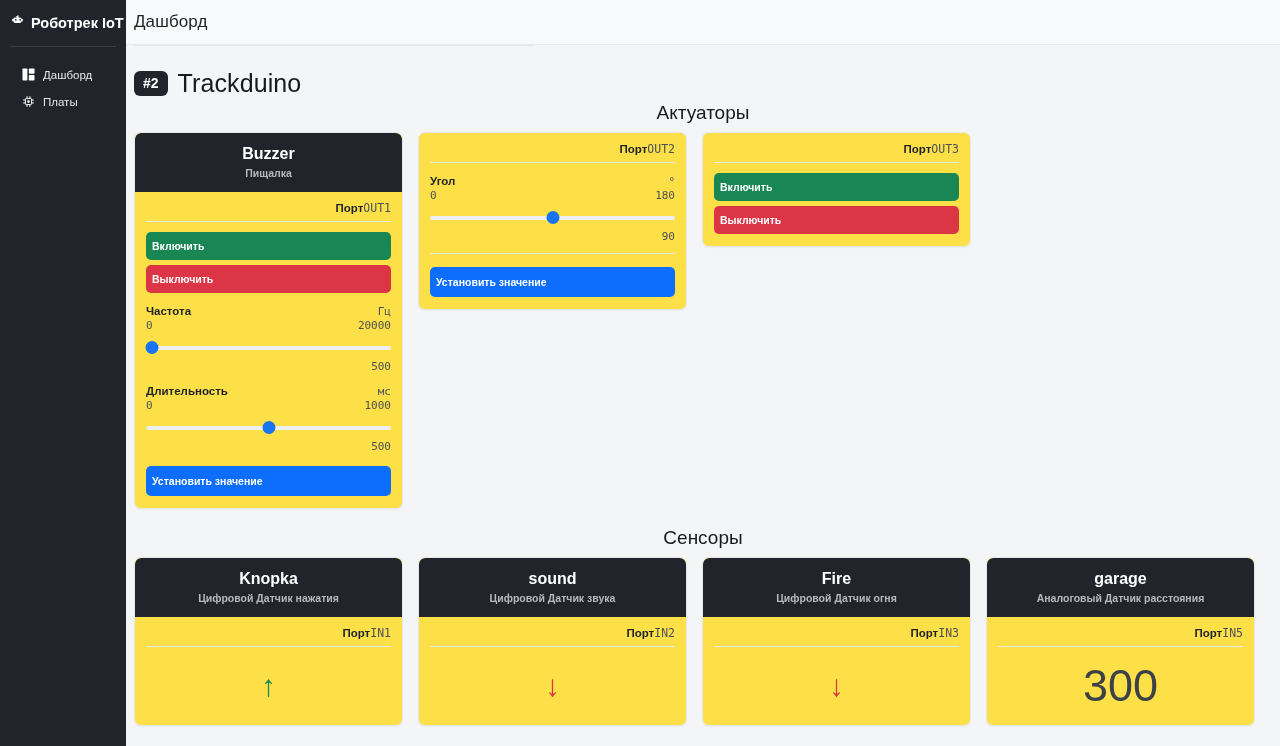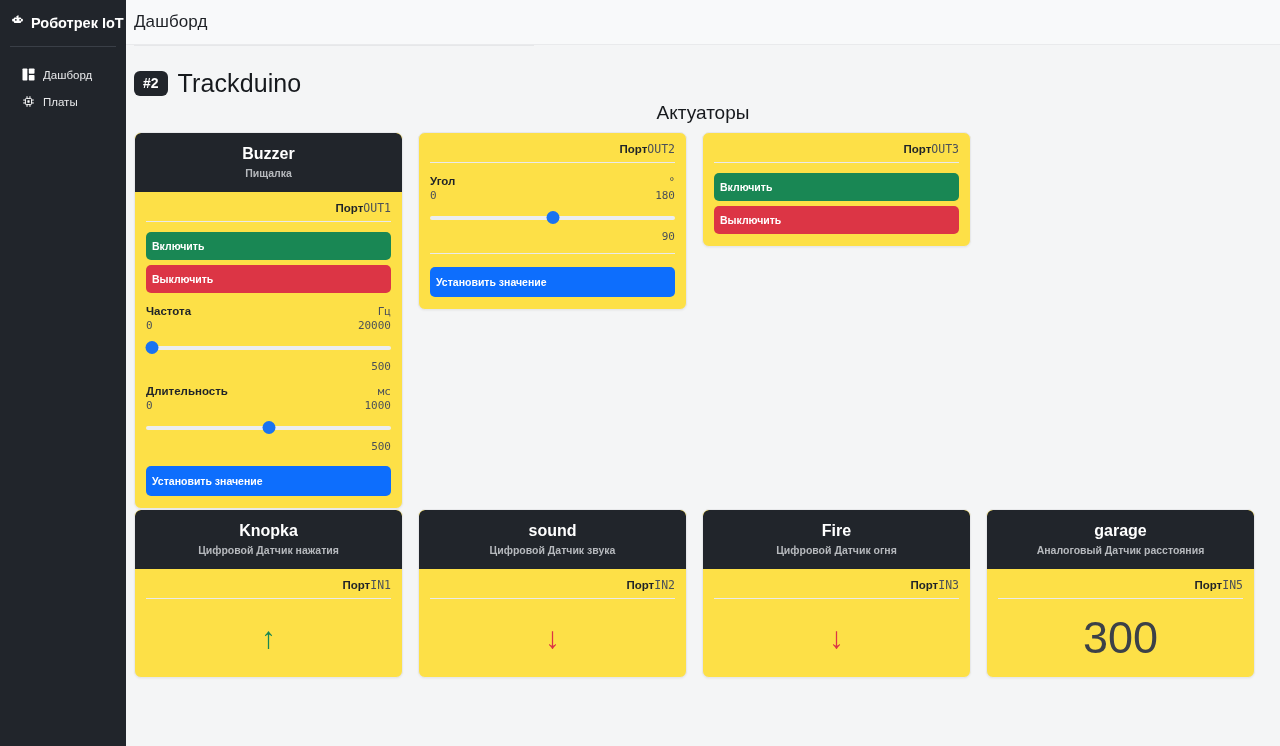--- a/index.html
+++ b/index.html
@@ -337,20 +337,21 @@
               <span class="port-label">Порт</span>
               <span class="port-value">OUT3</span>
             </div>
             <button class="btn btn-on">Включить</button>
             <button class="btn btn-off">Выключить</button>
           </div>
         </div>
 
       </div>
 
+      <div class="section-title sensors">Сенсоры</div>
 
       <div class="card-row sensor-row">
 
         <div class="card sensor-card">
           <div class="card-head">
             <div class="t">Knopka</div>
             <div class="s">Цифровой Датчик нажатия</div>
           </div>
           <div class="card-body">
             <div class="port-row">

